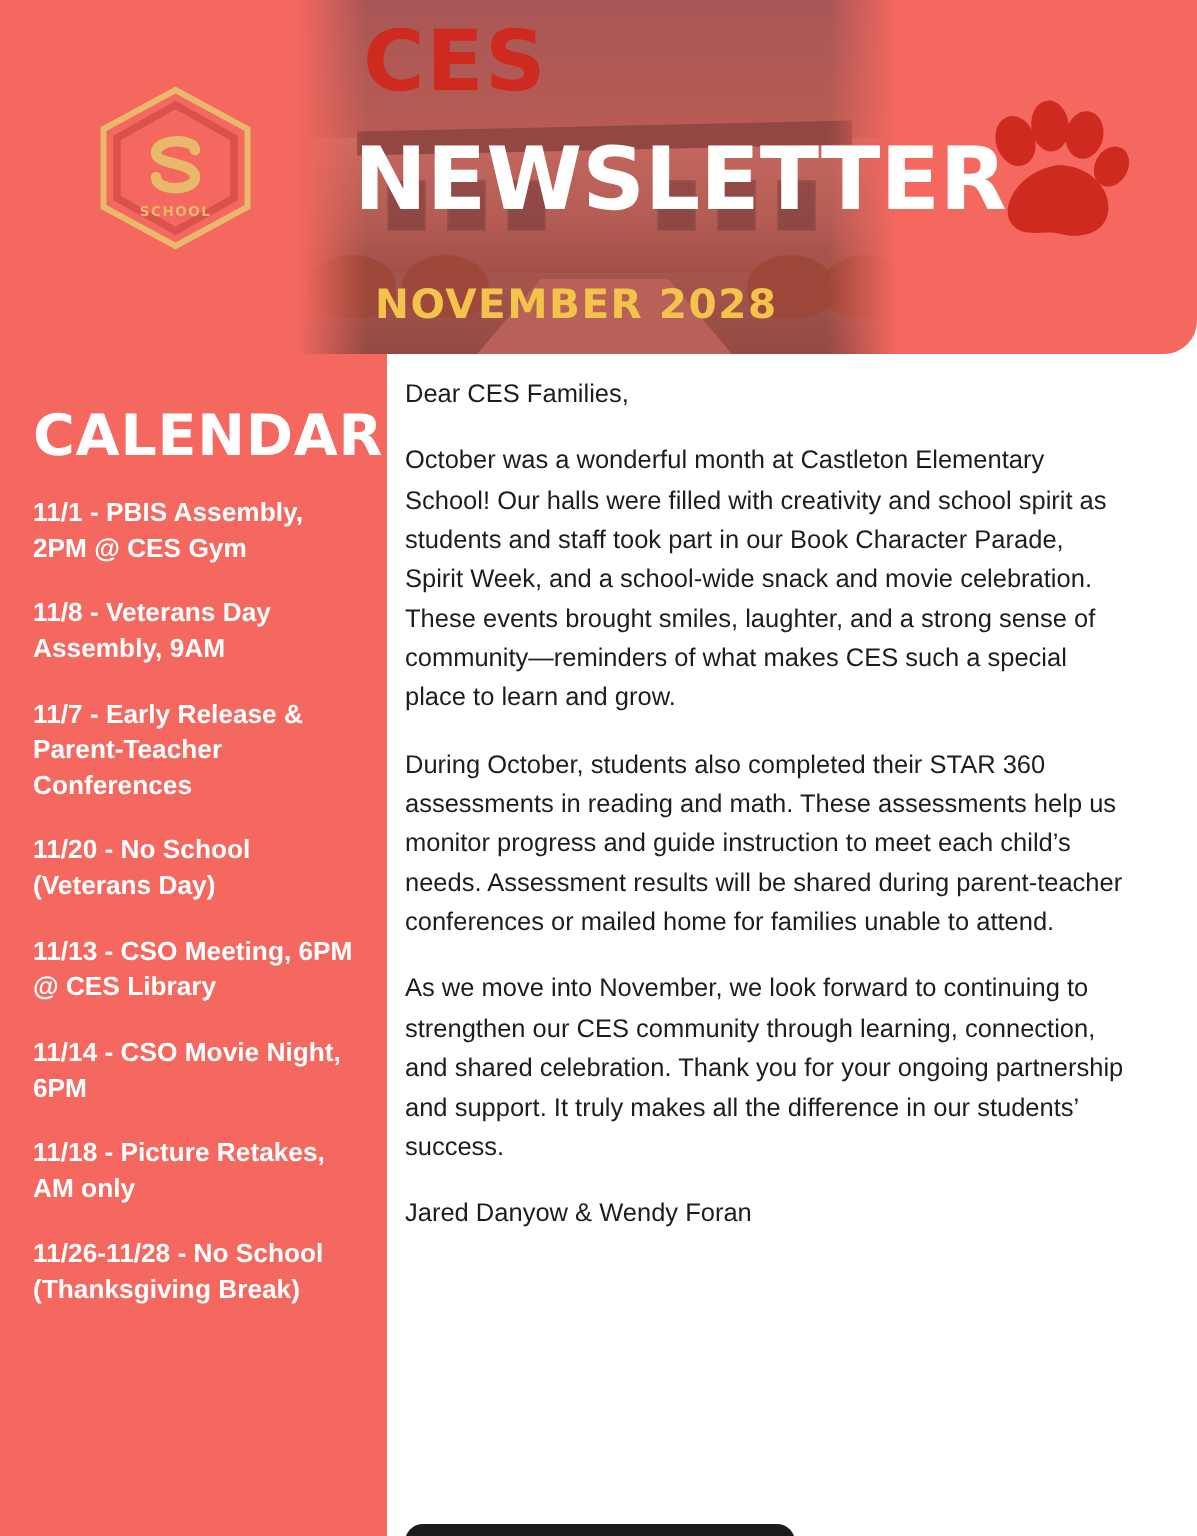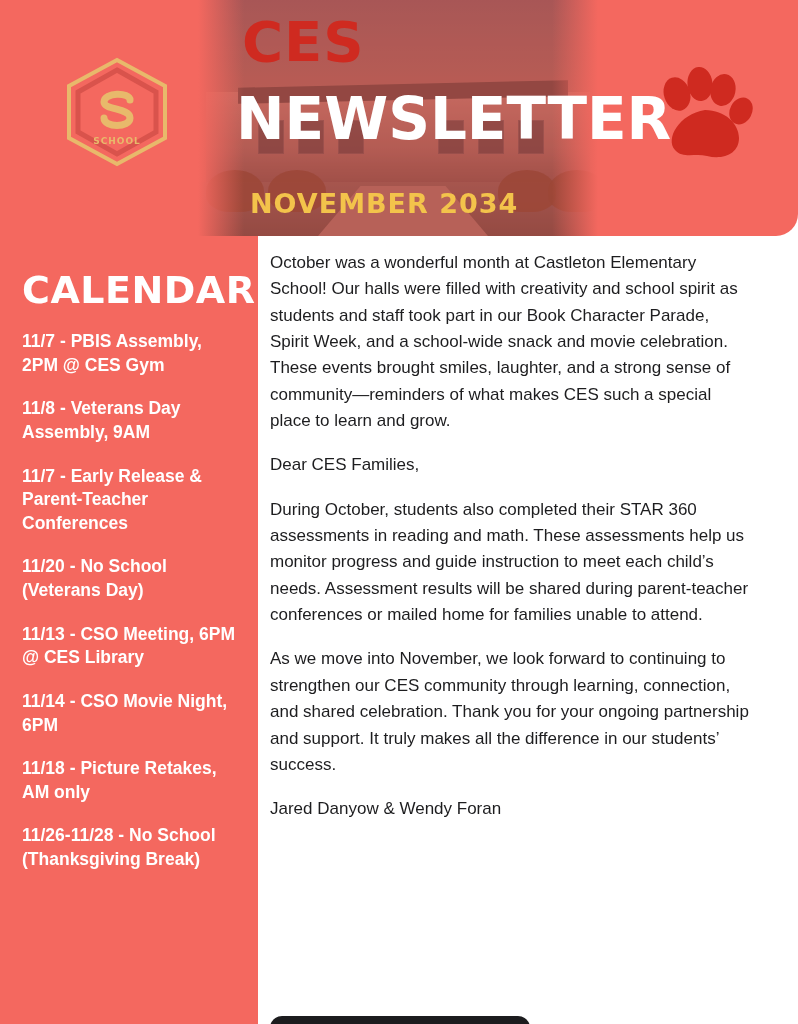--- a/index.html
+++ b/index.html
@@ -236,43 +236,43 @@
       <ellipse cx="22" cy="30" rx="13" ry="17" fill="#cf2a20" transform="rotate(-18 22 30)"></ellipse>
       <ellipse cx="45" cy="20" rx="12.5" ry="17" fill="#cf2a20" transform="rotate(-6 45 20)"></ellipse>
       <ellipse cx="68" cy="26" rx="12.5" ry="16" fill="#cf2a20" transform="rotate(12 68 26)"></ellipse>
       <ellipse cx="86" cy="47" rx="11" ry="14" fill="#cf2a20" transform="rotate(28 86 47)"></ellipse>
       <path d="M50 46 C70 46, 84 60, 84 74 C84 90, 68 96, 52 92 C40 89, 28 95, 20 86 C10 75, 24 50, 50 46 Z" fill="#cf2a20"></path>
     </svg>
 
     <div class="header-text">
       <div class="ces-title">CES</div>
       <div class="news-title">NEWSLETTER</div>
-      <div class="month-title">NOVEMBER 2034</div>
+      <div class="month-title">NOVEMBER 2028</div>
     </div>
   </div>
 
   <div class="body-area">
 
     <div class="sidebar">
       <div class="cal-heading">CALENDAR</div>
       <ul class="cal-list">
-        <li class="cal-item">11/7 - PBIS Assembly, 2PM @ CES Gym</li>
+        <li class="cal-item">11/1 - PBIS Assembly, 2PM @ CES Gym</li>
         <li class="cal-item">11/8 - Veterans Day Assembly, 9AM</li>
         <li class="cal-item">11/7 - Early Release &amp; Parent-Teacher Conferences</li>
         <li class="cal-item">11/20 - No School (Veterans Day)</li>
         <li class="cal-item">11/13 - CSO Meeting, 6PM @ CES Library</li>
         <li class="cal-item">11/14 - CSO Movie Night, 6PM</li>
         <li class="cal-item">11/18 - Picture Retakes, AM only</li>
         <li class="cal-item">11/26-11/28 - No School (Thanksgiving Break)</li>
       </ul>
     </div>
 
     <div class="letter">
+      <p>Dear CES Families,</p>
       <p>October was a wonderful month at Castleton Elementary School! Our halls were filled with creativity and school spirit as students and staff took part in our Book Character Parade, Spirit Week, and a school-wide snack and movie celebration. These events brought smiles, laughter, and a strong sense of community—reminders of what makes CES such a special place to learn and grow.</p>
-      <p>Dear CES Families,</p>
       <p>During October, students also completed their STAR 360 assessments in reading and math. These assessments help us monitor progress and guide instruction to meet each child’s needs. Assessment results will be shared during parent-teacher conferences or mailed home for families unable to attend.</p>
       <p>As we move into November, we look forward to continuing to strengthen our CES community through learning, connection, and shared celebration. Thank you for your ongoing partnership and support. It truly makes all the difference in our students’ success.</p>
       <p>Jared Danyow &amp; Wendy Foran</p>
     </div>
   </div>
 
   <div class="bottom-bar"></div>
 </div>
 
 </body></html>

